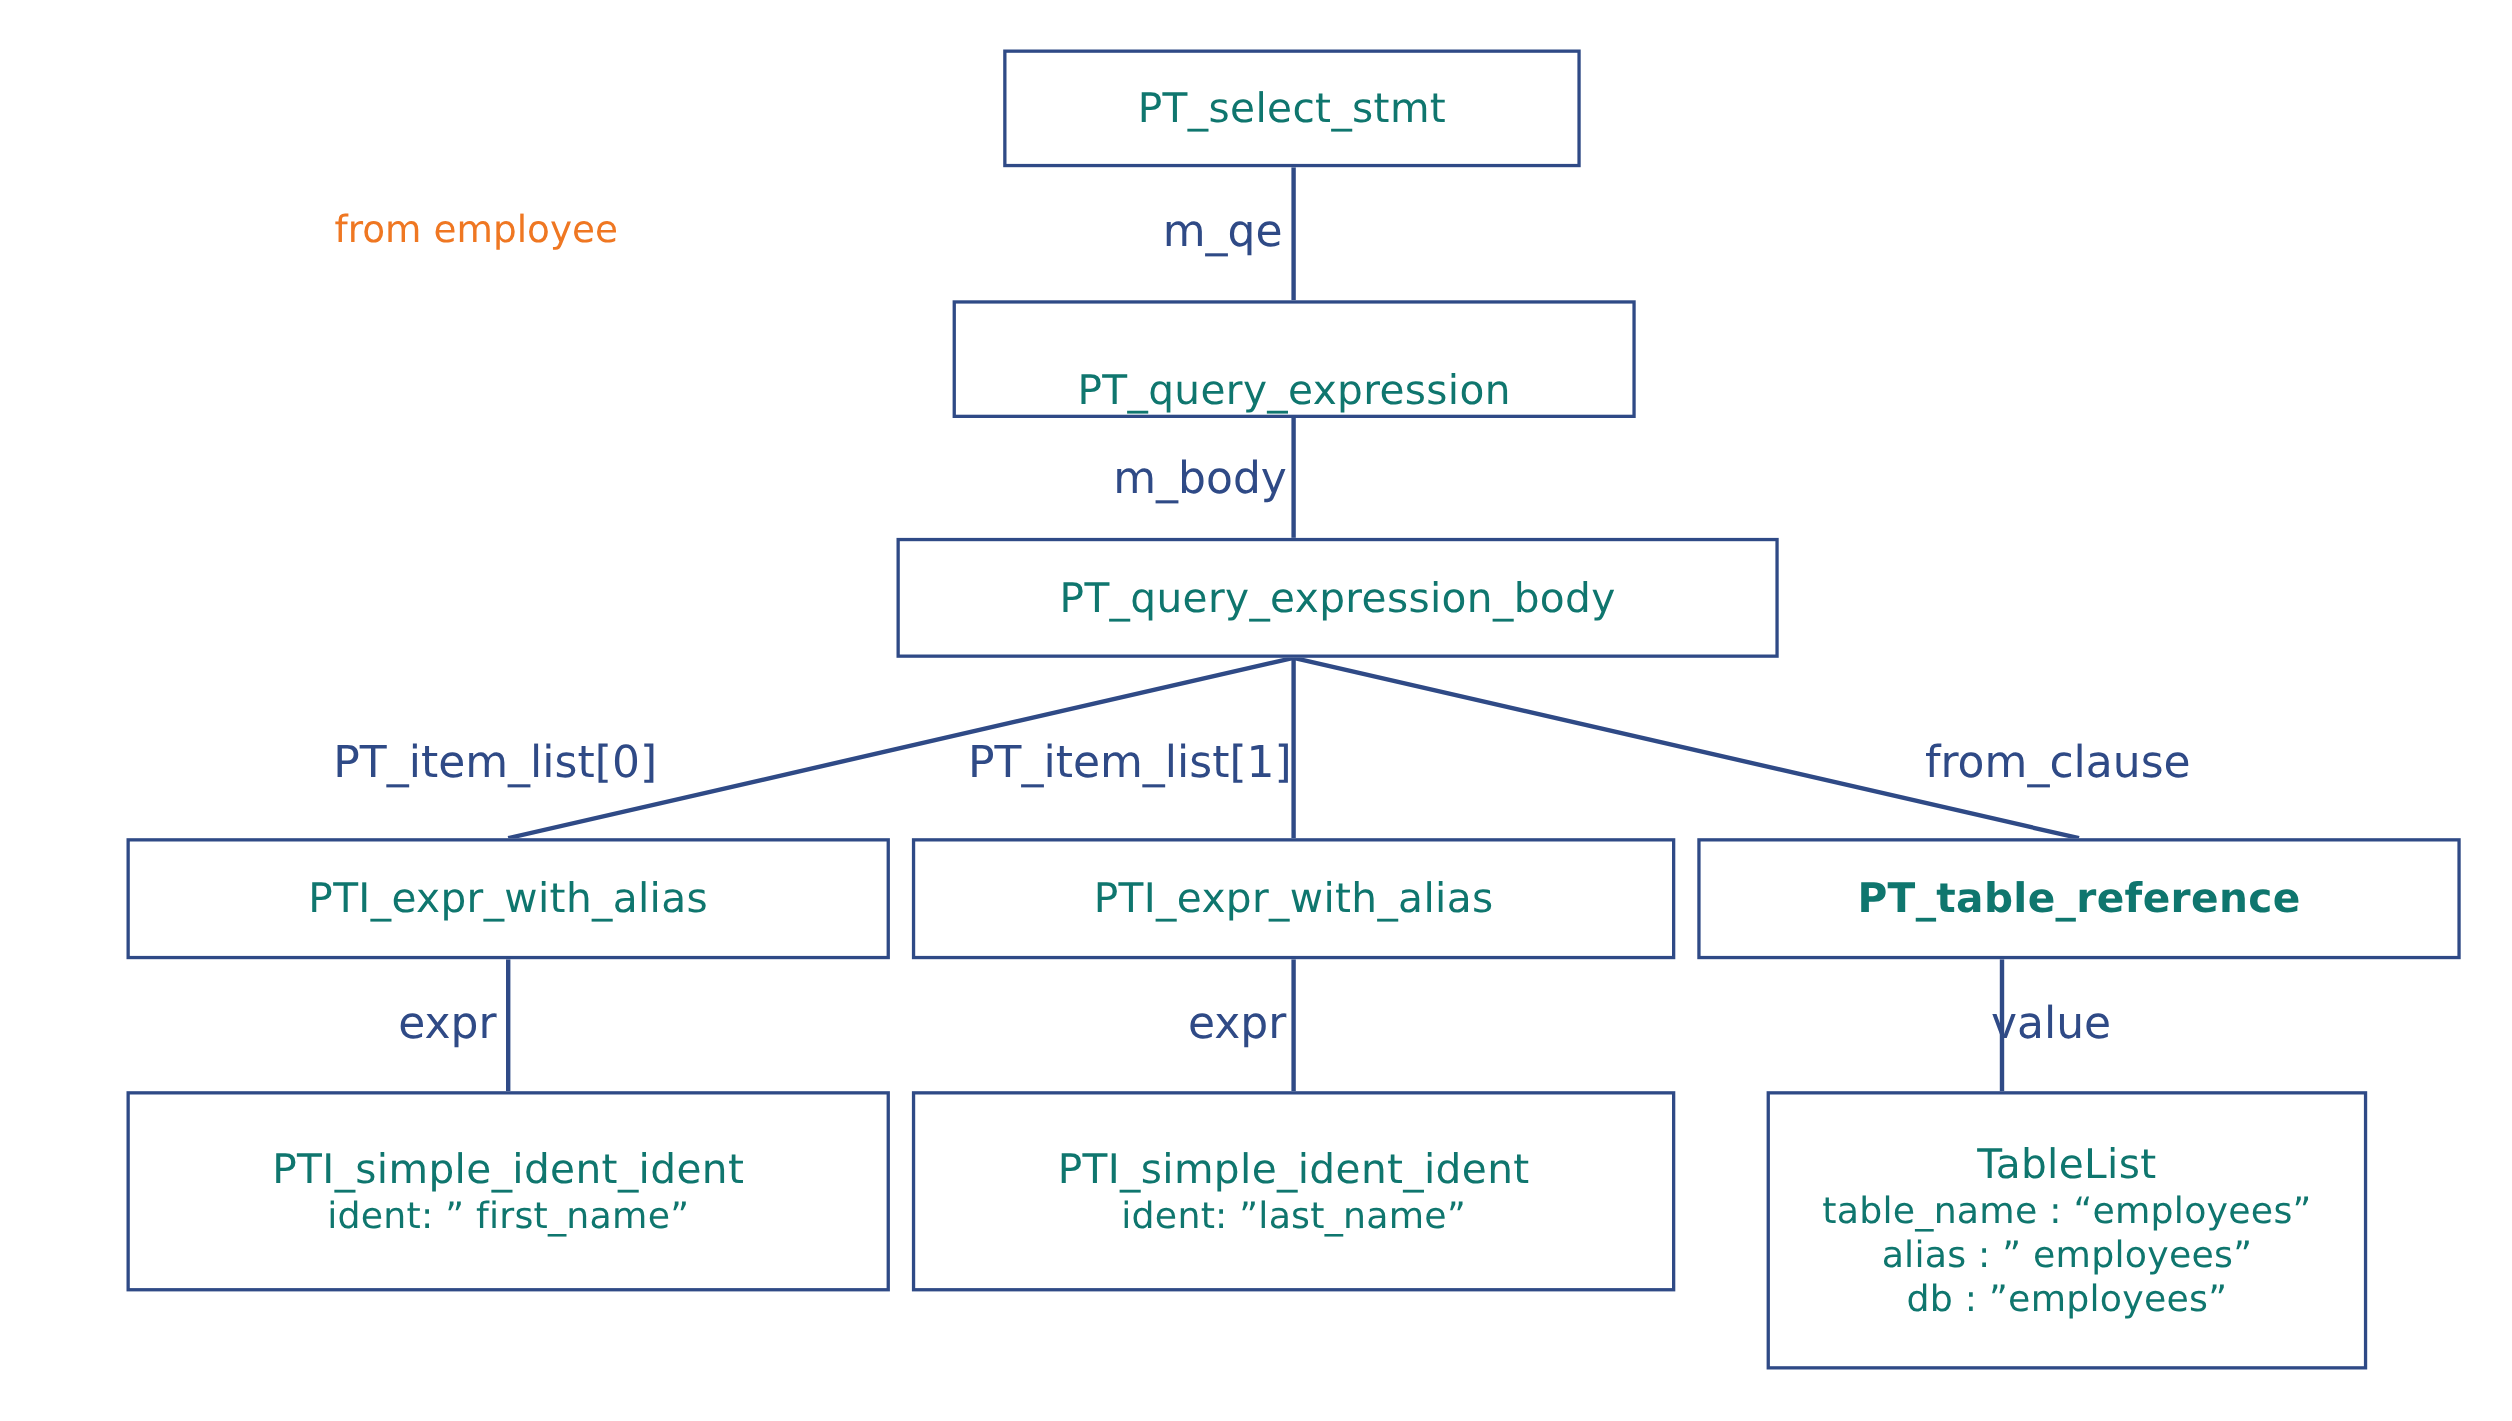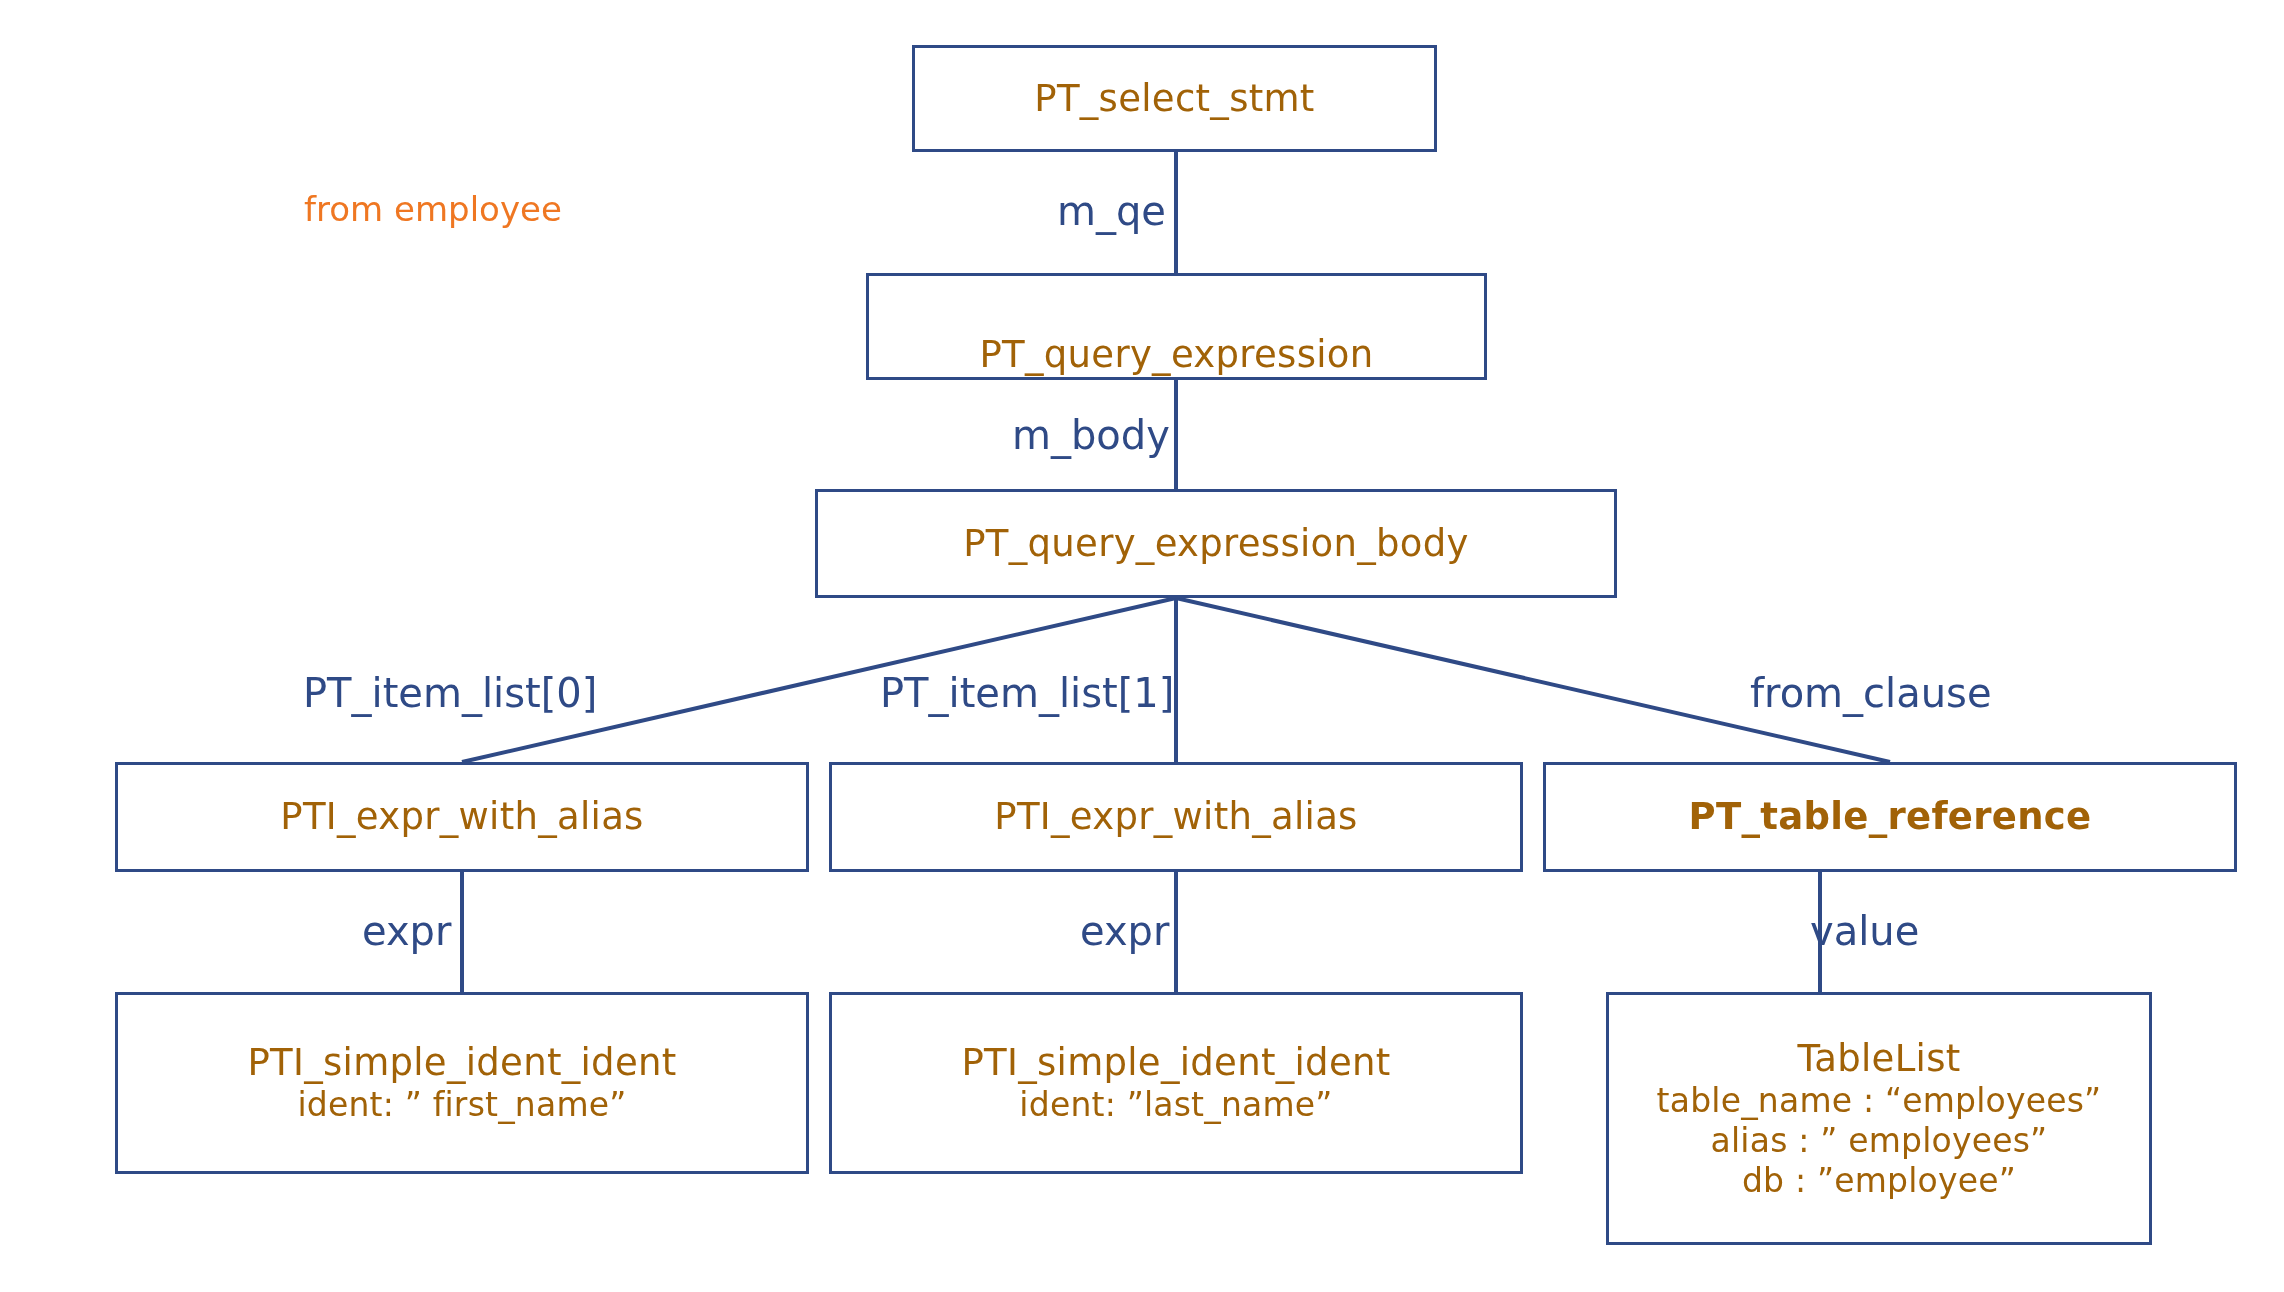--- a/index.html
+++ b/index.html
@@ -21,21 +21,21 @@
     top: 0;
     width: 2284px;
     height: 1292px;
     pointer-events: none;
   }
   .node {
     position: absolute;
     box-sizing: border-box;
     border: 3px solid #2f4a86;
     background: #ffffff;
-    color: #a16207;
+    color: #0f766e;
     display: flex;
     flex-direction: column;
     align-items: center;
     justify-content: center;
     text-align: center;
     line-height: 1.22;
     z-index: 2;
   }
   .node-title {
     font-size: 37px;
@@ -124,21 +124,21 @@
 
   <div class="node" style="left:829px; top:992px; width:694px; height:182px;">
     <div class="node-title">PTI_simple_ident_ident</div>
     <div class="node-attr">ident: ”last_name”</div>
   </div>
 
   <div class="node" style="left:1606px; top:992px; width:546px; height:253px;">
     <div class="node-title">TableList</div>
     <div class="node-attr">table_name : “employees”</div>
     <div class="node-attr">alias : ” employees”</div>
-    <div class="node-attr">db : ”employee”</div>
+    <div class="node-attr">db : ”employees”</div>
   </div>
 
   <div class="edge-label" style="left:1057px; top:188px;">m_qe</div>
 
   <div class="edge-label" style="left:1012px; top:412px;">m_body</div>
 
   <div class="edge-label" style="left:303px; top:670px;">PT_item_list[0]</div>
 
   <div class="edge-label" style="left:880px; top:670px;">PT_item_list[1]</div>
 

